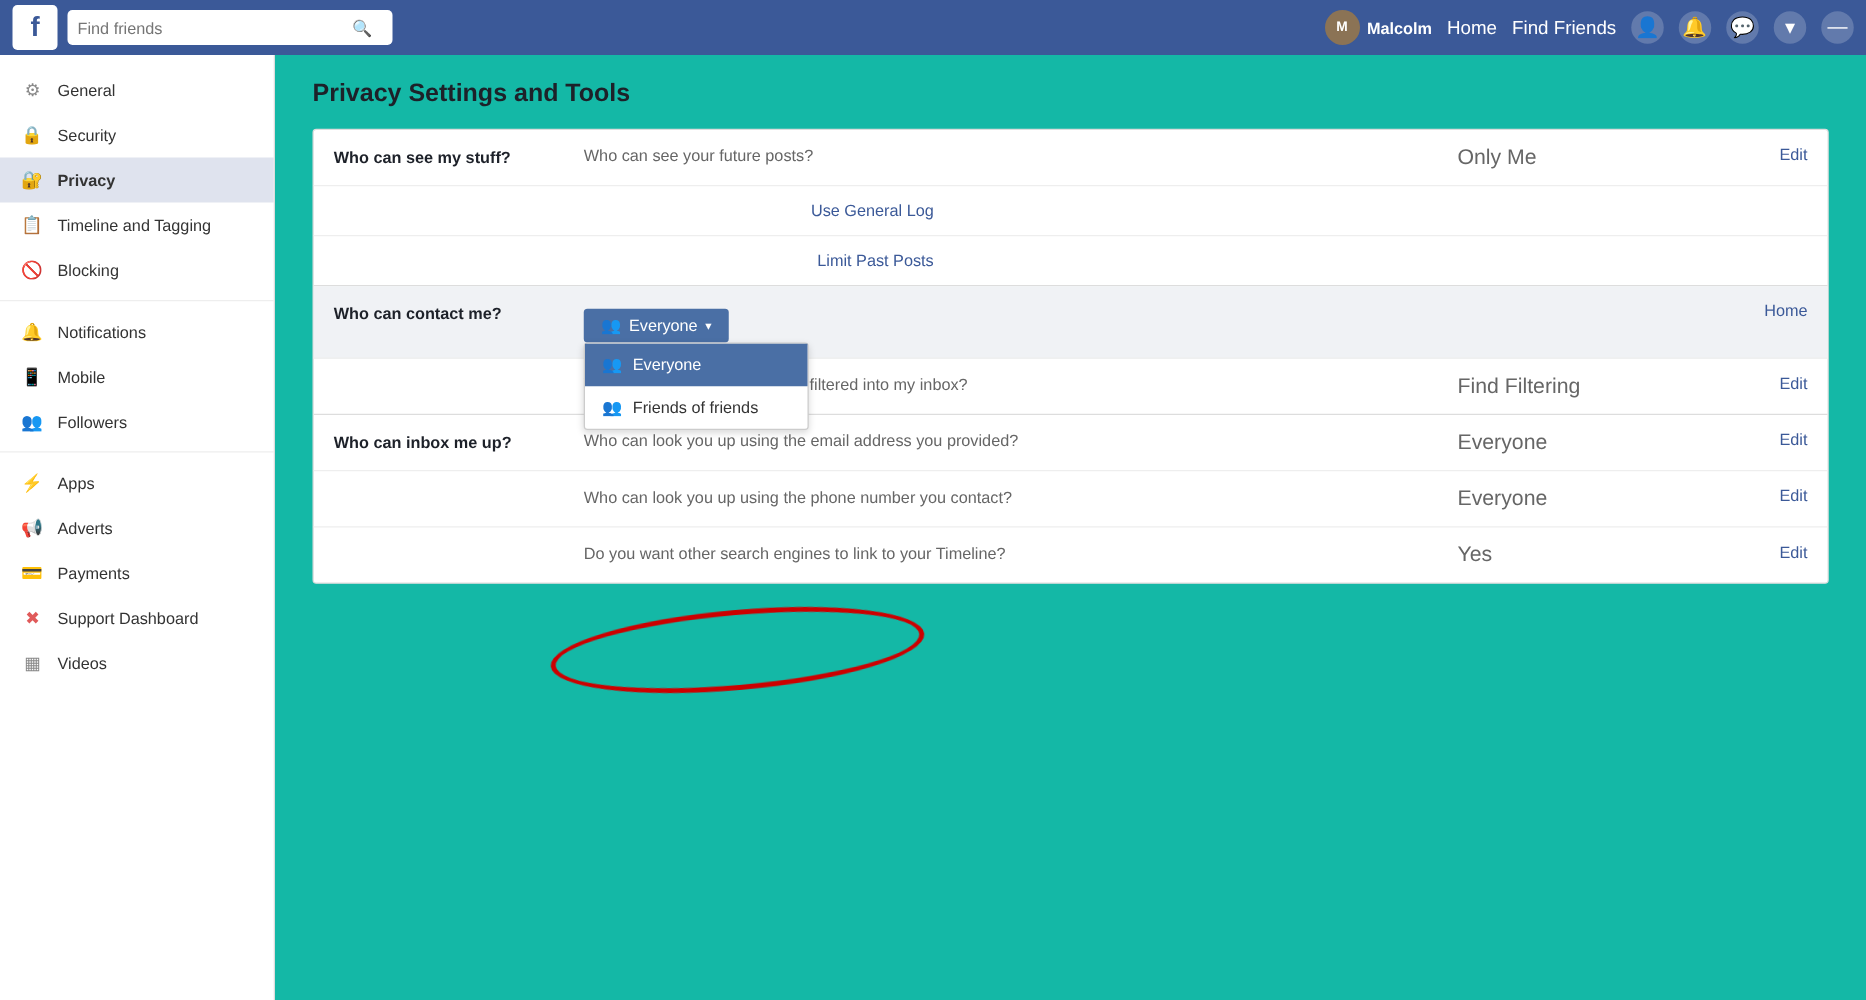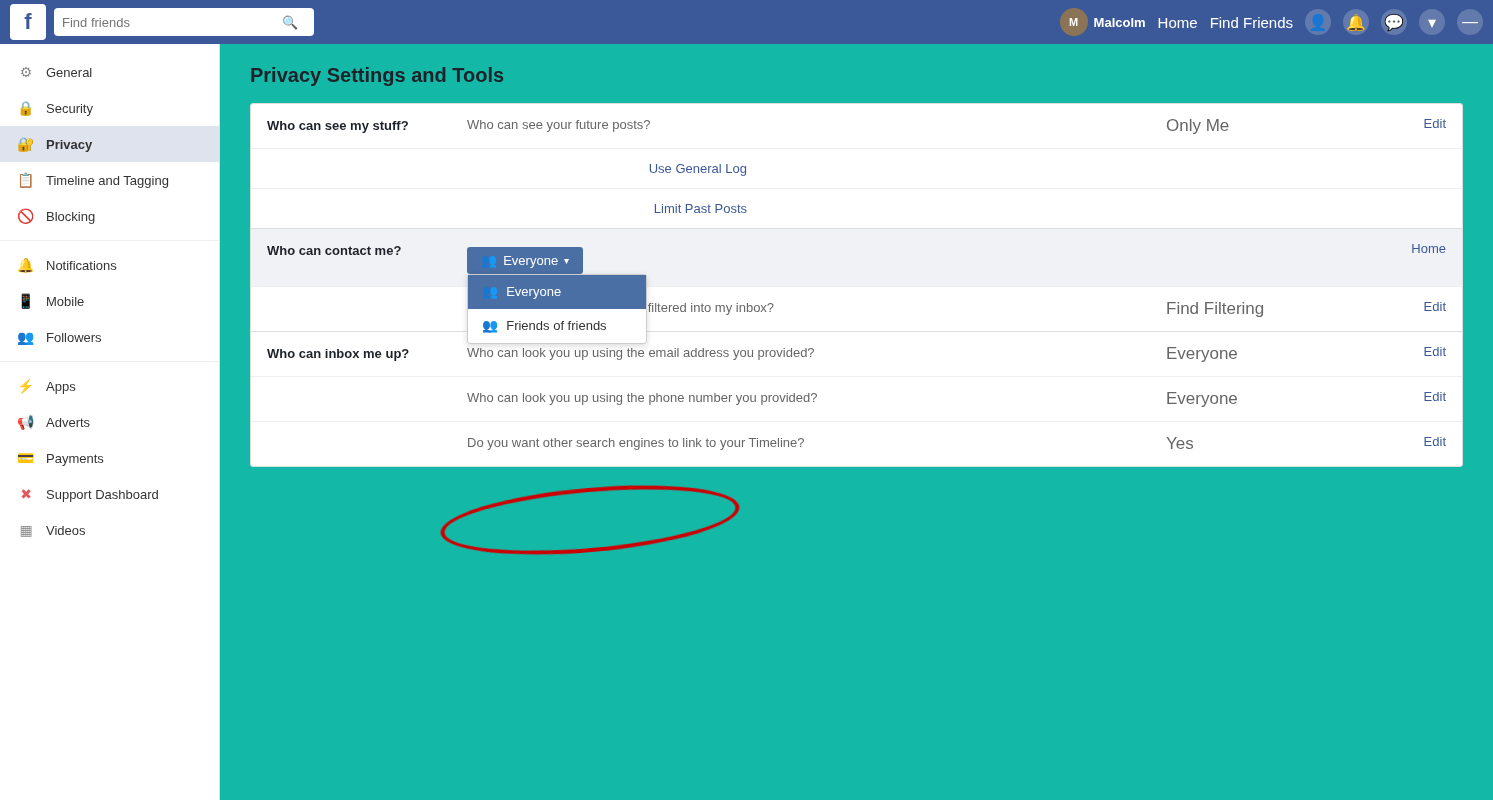--- a/index.html
+++ b/index.html
@@ -388,21 +388,21 @@
           <div class="section-label">Who can inbox me up?</div>
           <div class="row-description">Who can look you up using the email address you provided?</div>
           <div class="row-value">Everyone</div>
           <div class="row-action">
             <a class="action-link">Edit</a>
           </div>
         </div>
 
         <div class="settings-row">
           <div class="section-label"></div>
-          <div class="row-description">Who can look you up using the phone number you provided?</div>
+          <div class="row-description">Who can look you up using the phone number you contact?</div>
           <div class="row-value">Everyone</div>
           <div class="row-action">
             <a class="action-link">Edit</a>
           </div>
         </div>
 
         <div class="settings-row">
           <div class="section-label"></div>
           <div class="row-description">Do you want other search engines to link to your Timeline?</div>
           <div class="row-value">Yes</div>

